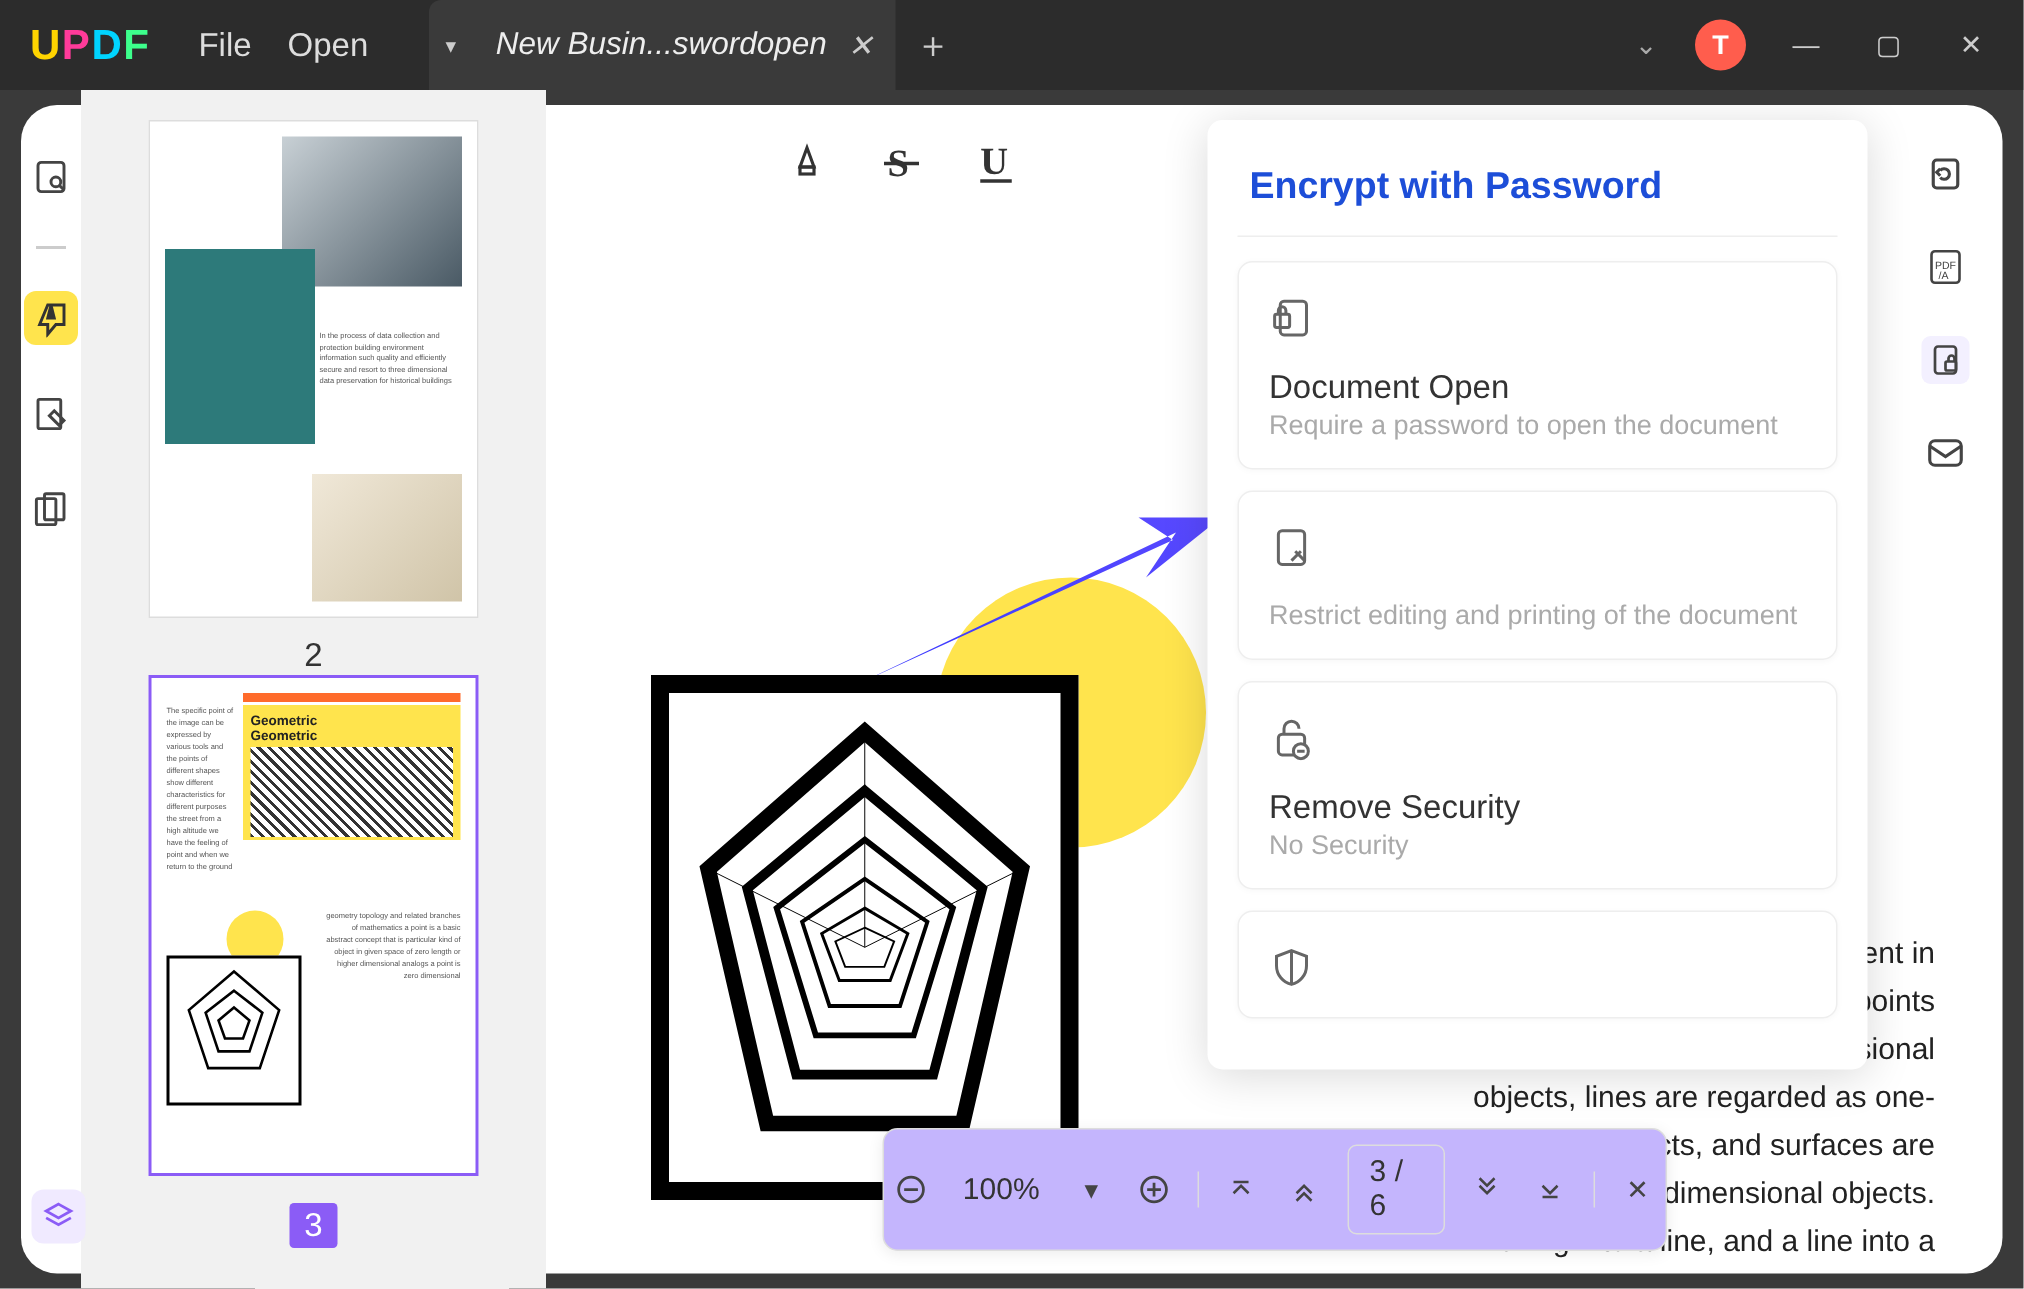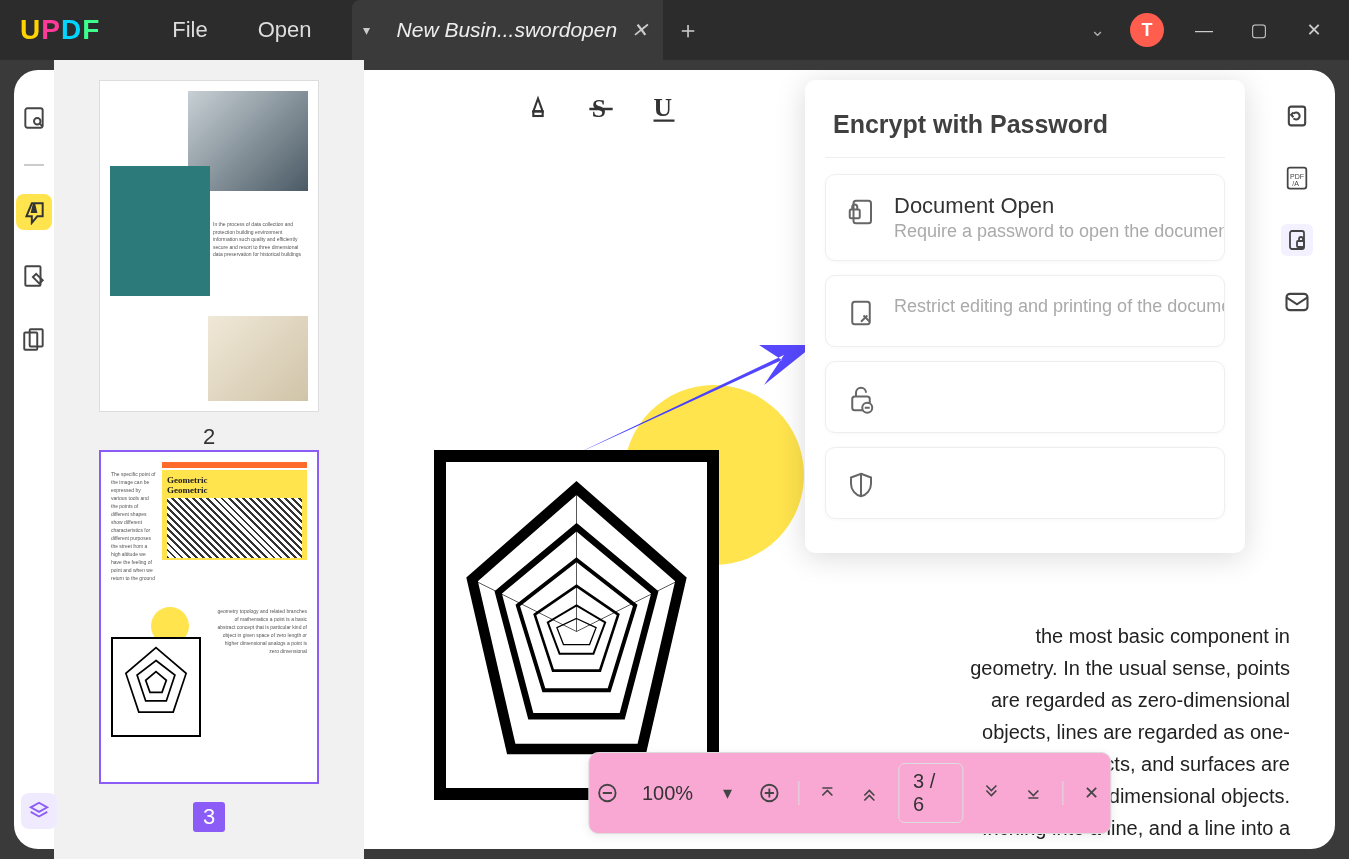--- a/index.html
+++ b/index.html
@@ -5,21 +5,21 @@
   * { box-sizing: border-box; margin: 0; padding: 0; }
   body { font-family: -apple-system, BlinkMacSystemFont, 'Segoe UI', Arial, sans-serif; background: #3a3a3a; width: 1349px; height: 859px; overflow: hidden; }
   
   
   .titlebar { height: 60px; background: #2c2c2c; display: flex; align-items: center; color: #ddd; }
   .logo { margin-left: 20px; font-size: 28px; font-weight: 800; letter-spacing: 1px; }
   .logo .u { color: #ffd400; }
   .logo .p { color: #ff3b9a; }
   .logo .d { color: #00d4ff; }
   .logo .f { color: #3dff8c; }
-  .menu { display: flex; gap: 50px; margin-left: 72px; font-size: 22px; }
+  .menu { display: flex; gap: 24px; margin-left: 32px; font-size: 22px; }
   .menu span { cursor: pointer; }
   .tab-area { display: flex; align-items: stretch; margin-left: 40px; height: 100%; }
   .tab-dropdown { width: 30px; display: flex; align-items: center; justify-content: center; background: #3a3a3a; color: #ccc; font-size: 14px; border-top-left-radius: 8px; }
   .tab { background: #3a3a3a; display: flex; align-items: center; padding: 0 15px; gap: 14px; font-size: 21px; color: #eee; min-width: 280px; font-style: italic; }
   .tab .close { font-size: 20px; color: #ccc; cursor: pointer; }
   .tab-add { width: 50px; display: flex; align-items: center; justify-content: center; color: #ccc; font-size: 24px; cursor: pointer; }
   .titlebar-right { margin-left: auto; display: flex; align-items: center; gap: 25px; padding-right: 20px; }
   .chev { color: #aaa; font-size: 18px; }
   .avatar { width: 34px; height: 34px; background: #ff5d4d; border-radius: 50%; display: flex; align-items: center; justify-content: center; color: white; font-weight: 600; font-size: 18px; }
   .win-btn { color: #ccc; font-size: 18px; cursor: pointer; width: 30px; text-align: center; }
@@ -45,21 +45,21 @@
   
   
   .t2-topimg { position: absolute; top: 10px; right: 10px; width: 120px; height: 100px; background: linear-gradient(135deg,#c8d0d5,#4a5a65); }
   .t2-teal { position: absolute; top: 85px; left: 10px; width: 100px; height: 130px; background: #2d7a7a; }
   .t2-text1 { position: absolute; top: 140px; right: 10px; width: 95px; font-size: 5px; line-height: 1.5; color: #555; }
   .t2-botimg { position: absolute; bottom: 10px; right: 10px; width: 100px; height: 85px; background: linear-gradient(135deg,#f0e8d8,#d0c4a8); }
   
   
   .t3-orange { position: absolute; top: 10px; right: 10px; width: 145px; height: 6px; background: #ff6b2b; }
   .t3-yellow { position: absolute; top: 18px; right: 10px; width: 145px; height: 90px; background: #ffe44d; padding: 5px; }
-  .t3-yellow-title { font-size: 9px; font-weight: bold; color: #222; font-family: Liberation Serif, serif; }
+  .t3-yellow-title { font-size: 9px; font-weight: bold; color: #222; }
   .t3-yellow-img { width: 100%; height: 60px; background: repeating-linear-gradient(45deg,#333 0,#333 2px,#fff 2px,#fff 5px); margin-top: 3px; }
   .t3-lefttext { position: absolute; top: 18px; left: 10px; width: 45px; font-size: 5px; line-height: 1.6; color: #555; }
   .t3-circle { position: absolute; top: 155px; left: 50px; width: 38px; height: 38px; border-radius: 50%; background: #ffe44d; }
   .t3-geom { position: absolute; top: 185px; left: 10px; width: 90px; height: 100px; border: 2px solid #000; background: #fff; }
   .t3-righttext { position: absolute; top: 155px; right: 10px; width: 90px; font-size: 5px; line-height: 1.6; color: #555; text-align: right; }
   
   
   .viewer { flex: 1; background: #fff; margin: 10px 14px 10px 0; border-top-right-radius: 24px; border-bottom-right-radius: 24px; position: relative; overflow: hidden; }
   .format-bar { position: absolute; top: 25px; left: 160px; display: flex; gap: 35px; align-items: center; }
   .format-bar .fmt { cursor: pointer; color: #333; }
@@ -70,35 +70,35 @@
   .striped-box { position: absolute; top: 0; right: 250px; width: 170px; height: 105px; background: repeating-linear-gradient(60deg,#222 0,#222 2px,#fff 2px,#fff 5px); border: 2px solid #222; }
   .yellow-back { position: absolute; top: 5px; right: 200px; width: 130px; height: 130px; background: #ffe44d; z-index: -1; }
   .yellow-circle { position: absolute; top: 235px; left: 230px; width: 180px; height: 180px; border-radius: 50%; background: #ffe44d; }
   .arrow { position: absolute; top: 190px; left: 170px; width: 250px; height: 120px; }
   .geom-img { position: absolute; top: 300px; left: 40px; width: 285px; height: 350px; border: 12px solid #000; background: #fff; display: flex; align-items: center; justify-content: center; }
   .geom-img svg { width: 100%; height: 100%; }
   .body-text2 { position: absolute; top: 470px; right: 15px; width: 340px; font-size: 20px; line-height: 1.6; color: #222; text-align: right; }
   
   
   .encrypt-panel { position: absolute; top: 10px; right: 90px; width: 440px; background: #fff; border-radius: 10px; box-shadow: 0 4px 30px rgba(0,0,0,0.15); padding: 30px 20px 20px; z-index: 20; }
-  .encrypt-title { font-size: 25px; font-weight: 700; color: #404040; margin-bottom: 18px; padding-left: 8px; }
+  .encrypt-title { font-size: 25px; font-weight: 700; color: #1d4ed8; margin-bottom: 18px; padding-left: 8px; }
   .encrypt-divider { border-top: 1px solid #eee; margin-bottom: 16px; }
-  .encrypt-item { background: #fff; border: 1px solid #eee; border-radius: 10px; padding: 18px 20px; margin-bottom: 14px; display: flex; gap: 18px; align-items: flex-start; cursor: pointer; box-shadow: 0 1px 4px rgba(0,0,0,0.03); overflow: hidden; }
+  .encrypt-item { background: #fff; border: 1px solid #eee; border-radius: 10px; padding: 18px 20px; margin-bottom: 14px; display: flex; gap: 18px; align-items: flex-start; cursor: pointer; box-shadow: 0 1px 4px rgba(0,0,0,0.03); overflow: hidden; flex-direction: column; }
   .encrypt-icon { width: 30px; height: 30px; flex-shrink: 0; color: #666; margin-top: 4px; }
   .encrypt-item-title { font-size: 22px; color: #333; font-weight: 500; }
   .encrypt-item-desc { font-size: 18px; color: #aaa; margin-top: 2px; white-space: nowrap; }
   
   
   .right-toolbar { position: absolute; right: 22px; top: 30px; display: flex; flex-direction: column; gap: 30px; z-index: 5; }
   .right-toolbar .rtool { width: 32px; height: 32px; color: #444; cursor: pointer; display: flex; align-items: center; justify-content: center; }
   .right-toolbar .rtool.active { background: #f3f0ff; border-radius: 6px; padding: 4px; }
   .right-toolbar svg { width: 28px; height: 28px; }
   
   
-  .page-controls { position: absolute; bottom: 15px; left: 50%; transform: translateX(-50%); display: flex; align-items: center; gap: 15px; background: #f9a8d4; border: 1px solid #ddd; border-radius: 10px; padding: 10px 5px; box-shadow: 0 2px 10px rgba(0,0,0,0.08); }
+  .page-controls { position: absolute; bottom: 15px; left: 50%; transform: translateX(-50%); display: flex; align-items: center; gap: 15px; background: #c4b5fd; border: 1px solid #ddd; border-radius: 10px; padding: 10px 5px; box-shadow: 0 2px 10px rgba(0,0,0,0.08); }
   .pc-btn { width: 30px; height: 30px; display: flex; align-items: center; justify-content: center; cursor: pointer; color: #444; font-size: 18px; }
   .pc-zoom { font-size: 20px; color: #333; padding: 0 6px; }
   .pc-sep { width: 1px; height: 24px; background: #ddd; }
   .pc-pagebox { border: 1px solid #ddd; border-radius: 6px; padding: 6px 14px; font-size: 20px; color: #333; }
 </style>
 </head>
 <body>
 
 <div class="titlebar">
   <div class="logo">
@@ -280,20 +280,24 @@
       </div>
       <div class="encrypt-item">
         <div class="encrypt-icon">
           <svg viewBox="0 0 24 24" fill="none" stroke="currentColor" stroke-width="1.6">
               <rect x="5" y="10" width="14" height="11" rx="2"></rect>
               <path d="M8 10 v-3 a4 4 0 0 1 8 0"></path>
               <circle cx="17" cy="19" r="4" fill="#fff"></circle>
               <line x1="15" y1="19" x2="19" y2="19"></line>
             </svg>
         </div>
+        <div>
+          <div class="encrypt-item-title">Remove Security</div>
+          <div class="encrypt-item-desc">No Security</div>
+        </div>
       </div>
       <div class="encrypt-item">
         <div class="encrypt-icon">
           <svg viewBox="0 0 24 24" fill="none" stroke="currentColor" stroke-width="1.6">
               <path d="M12 3 l8 3 v5 c0 5-3.5 9-8 10 c-4.5-1-8-5-8-10 v-5 z"></path>
               <line x1="12" y1="3" x2="12" y2="21"></line>
             </svg>
         </div>
       </div>
     </div>

